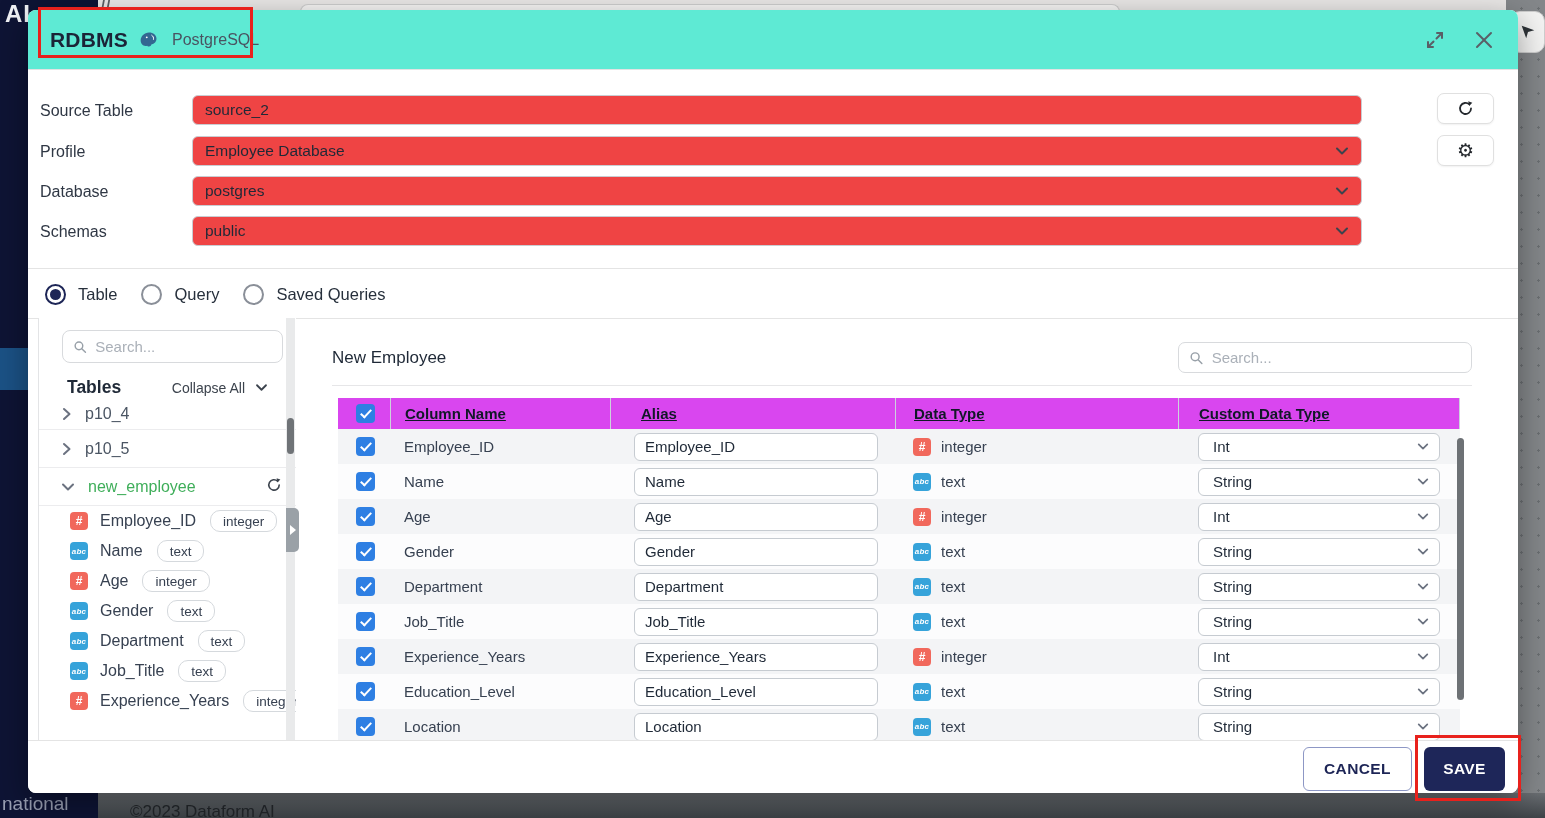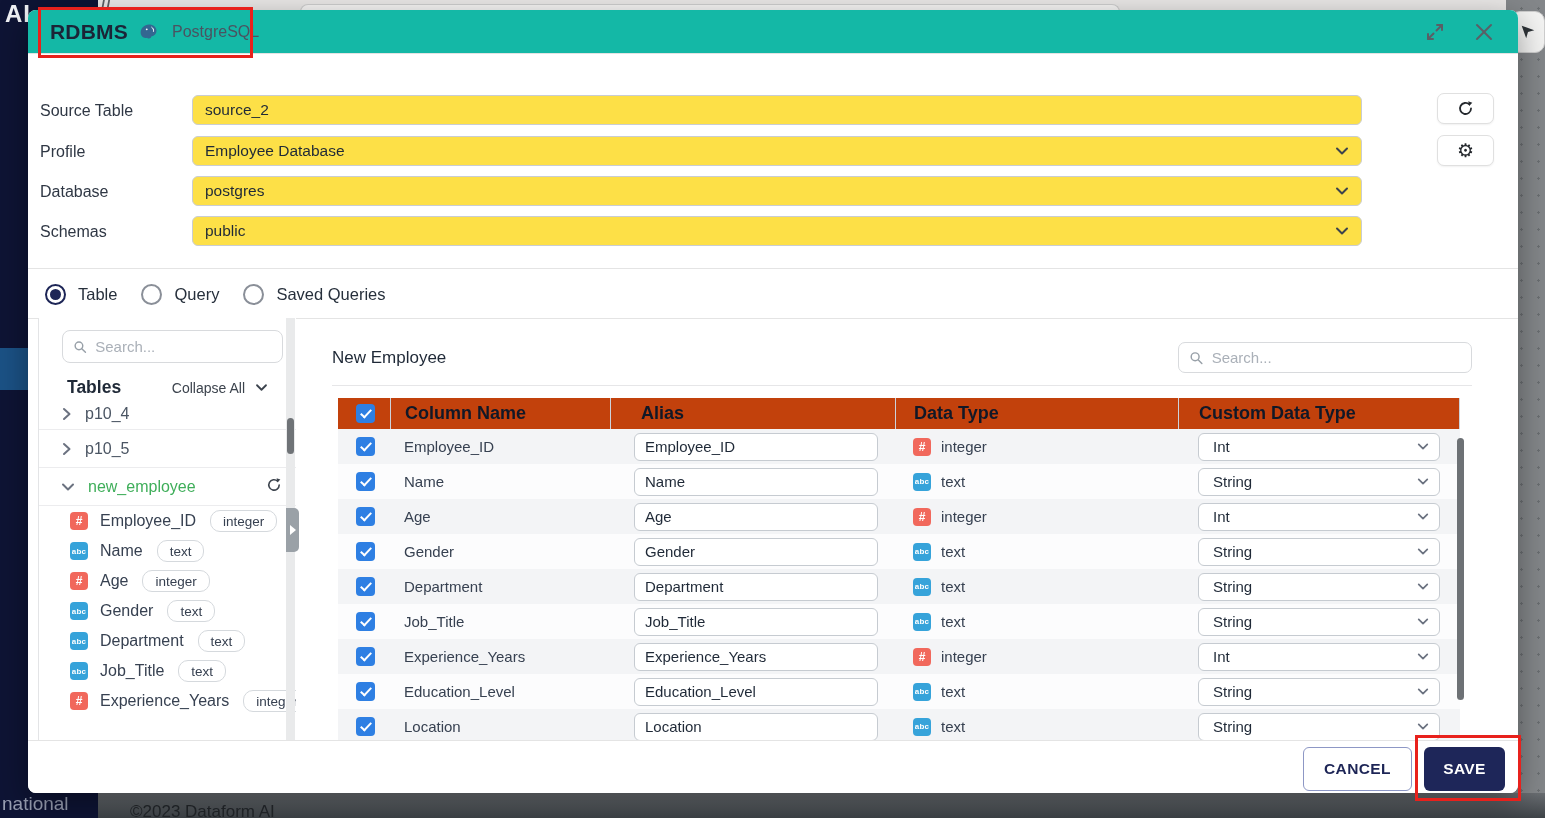--- a/index.html
+++ b/index.html
@@ -23,33 +23,33 @@
     background:linear-gradient(#6a6e72, #3e4348); }
   .copyright { position:absolute; left:32px; top:9px; color:#23272b; font-size:17px; white-space:nowrap; }
 
   
   .modal { position:absolute; left:28px; top:10px; width:1490px; height:783px; background:#fff;
     border-radius:8px; box-shadow:0 10px 34px rgba(0,0,0,.38); }
   .annotation { position:absolute; border:3px solid #e8211c; z-index:40; pointer-events:none; }
   .ann-title { left:10px; top:-3px; width:215px; height:51px; }
   .ann-save  { left:1387px; top:725px; width:106px; height:66px; }
 
-  .modal-header { position:absolute; left:0; top:0; width:100%; height:44px; background:#14b8a6;
+  .modal-header { position:absolute; left:0; top:0; width:100%; height:60px; background:#5eead4;
     border-bottom:1px solid #e3e3e3; border-radius:8px 8px 0 0; display:flex; align-items:center;
     justify-content:space-between; padding:0 24px 0 22px; }
   .mh-left { display:flex; align-items:center; gap:10px; }
   .modal-title { font-size:21px; font-weight:800; color:#1b2437; letter-spacing:.2px; }
   .engine-label { font-size:16px; color:#4a5361; margin-left:2px; }
   .mh-right { display:flex; align-items:center; gap:28px; }
   .icon-btn { background:none; border:none; cursor:pointer; display:flex; align-items:center; }
 
   
   .form-label { position:absolute; left:12px; font-size:16px; color:#2f3744; }
   .form-control { position:absolute; left:164px; width:1170px; height:30px; border:1px solid #c9cdd2;
-    border-radius:6px; background:#fde047; font-size:15.5px; color:#1f2937; padding:0 12px;
+    border-radius:6px; background:#ef4444; font-size:15.5px; color:#1f2937; padding:0 12px;
     display:flex; align-items:center; justify-content:space-between; }
   input.form-control { display:block; line-height:28px; font-family:"Liberation Sans", sans-serif; }
   .side-btn { position:absolute; left:1409px; width:57px; height:31px; background:#fff;
     border:1px solid #e0e0e0; border-radius:7px; box-shadow:0 1px 2px rgba(0,0,0,.06);
     display:flex; align-items:center; justify-content:center; cursor:pointer; }
   .gear-glyph { font-size:19px; color:#24282d; line-height:1; }
 
   .hdiv { position:absolute; left:0; width:100%; height:1px; background:#e4e4e4; }
 
   
@@ -78,42 +78,42 @@
   .tree-row { display:flex; align-items:center; height:38px; padding:0 14px 0 22px; border-bottom:1px solid #ececee;
     cursor:pointer; white-space:nowrap; }
   .tree-row.first { border-top:none; height:32px; }
   .tree-name { font-size:16px; color:#4b5563; margin-left:13px; }
   .tree-name.green { color:#3fae5a; }
   .tree-refresh { margin-left:auto; }
   .field-row { display:flex; align-items:center; height:30px; padding-left:31px; white-space:nowrap; }
   .dticon { width:18px; height:18px; border-radius:4px; color:#fff; font-weight:700; display:inline-flex;
     align-items:center; justify-content:center; flex:none; }
   .dticon.int { background:#f1685c; font-size:12px; }
-  .dticon.txt { background:#36a3da; font-size:8px; letter-spacing:.2px; }
+  .dticon.txt { background:#36a3da; font-size:8px; letter-spacing:.2px;font-style:italic; }
   .field-name { font-size:16px; color:#374151; margin-left:12px; }
   .type-pill { margin-left:14px; font-size:13.5px; color:#374151; border:1px solid #d5d9dd; border-radius:10px;
     padding:2.5px 12px; background:#fff; }
   .sb-track { position:absolute; left:258px; top:0; width:9px; height:422px; background:#e9eaeb; }
   .sb-thumb { position:absolute; left:259px; top:100px; width:7px; height:36px; background:#6f7377; border-radius:4px; }
   .sb-expander { position:absolute; left:258px; top:190px; width:13px; height:44px; background:#9aa1a7;
     border-radius:0 5px 5px 0; display:flex; align-items:center; justify-content:center; cursor:pointer; }
   .sb-expander::after { content:""; border-left:6px solid #fff; border-top:5px solid transparent; border-bottom:5px solid transparent; }
 
   
   .main-panel { position:absolute; left:304px; top:0; width:1140px; height:422px; overflow:hidden; }
   .main-title { position:absolute; left:0; top:30px; font-size:17px; color:#1f2937; }
   .main-search { position:absolute; right:0; top:24px; width:294px; height:31px; border:1px solid #d8dadd;
     border-radius:7px; display:flex; align-items:center; padding:0 10px; gap:8px; background:#fff; }
   .main-search input { border:none; outline:none; width:100%; font-size:15px; color:#374151;
     font-family:"Liberation Sans", sans-serif; }
   .main-search input::placeholder { color:#aab0b8; }
   .main-divider { position:absolute; left:0; top:67px; width:100%; height:1px; background:#e6e6e8; }
   .grid { position:absolute; left:6px; top:80px; width:1122px; }
   .grow { display:grid; grid-template-columns:52px 220px 285px 283px 282px; align-items:center; }
-  .ghead { height:31px; background:#c2410c; font-weight:700; font-size:18px; color:#111827; }
+  .ghead { height:31px; background:#d946ef; font-weight:700; font-size:15px; color:#111827;text-decoration:underline; }
   .ghead .hcell { display:flex; align-items:center; height:100%; }
   .trow { height:35px; font-size:15px; color:#374151; }
   .trow.odd { background:#f3f4f6; }
   .trow.even { background:#fcfcfd; }
   .cell { display:flex; align-items:center; }
   .c-check { padding-left:18px; }
   .c-name { padding-left:14px; }
   .c-alias { padding-left:24px; }
   .c-dtype { padding-left:18px; gap:10px; }
   .c-custom { padding-left:20px; }

